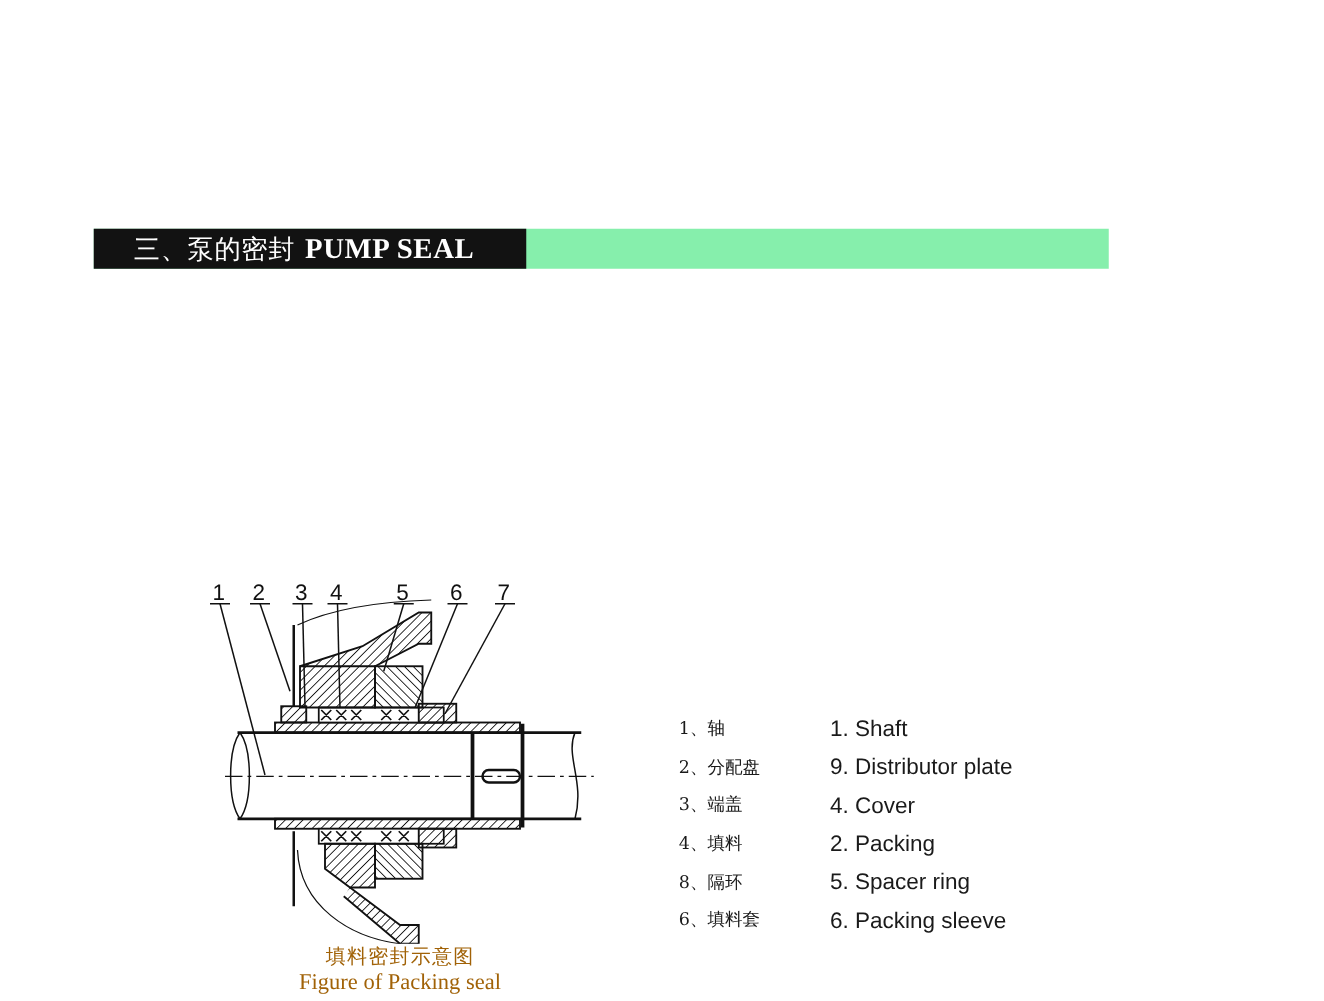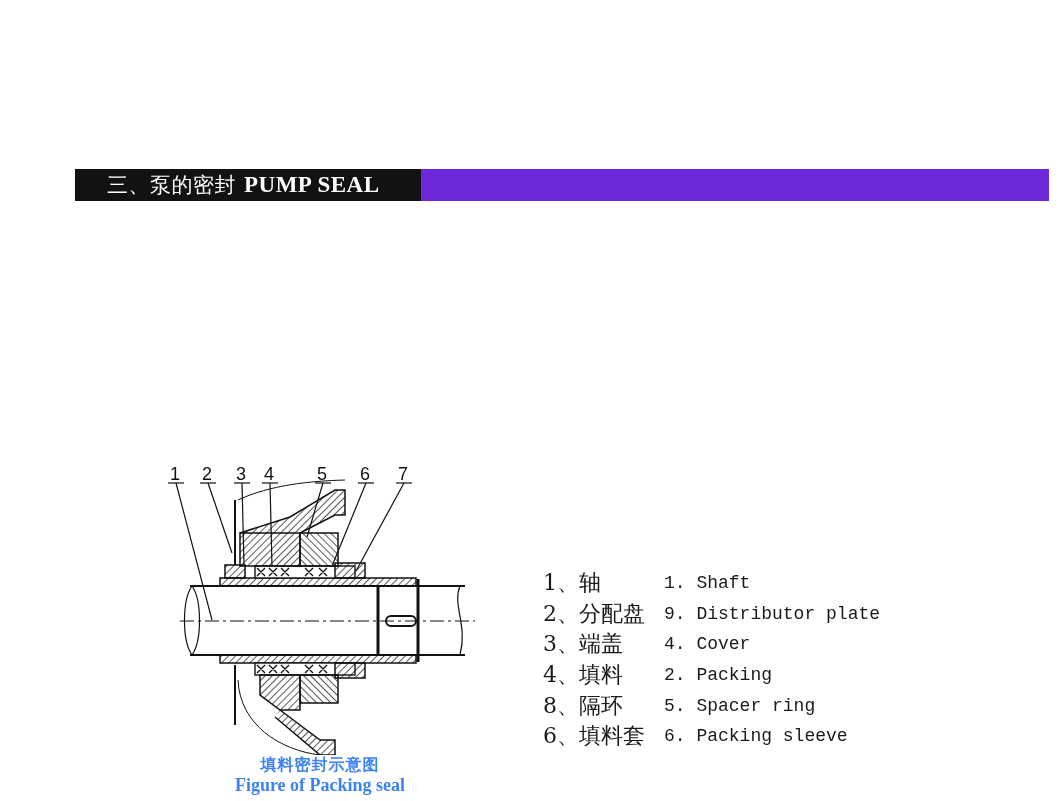--- a/index.html
+++ b/index.html
@@ -1,29 +1,29 @@
 <!DOCTYPE html>
 <html><head>
   <meta charset="utf-8">
   <style>
     html, body { margin: 0; padding: 0; background: #ffffff; }
     body { width: 1059px; height: 801px; position: relative; overflow: hidden; font-family: "Liberation Serif", serif; color: #1a1a1a; }
-    .header-bar { position: absolute; left: 75px; top: 169px; width: 974px; height: 32px; background: #6d28d9; }
+    .header-bar { position: absolute; left: 75px; top: 183px; width: 812px; height: 32px; background: #86efac; }
     .header-dark { position: absolute; left: 0; top: 0; width: 346px; height: 32px; background: #121212; display: flex; align-items: center; }
     .header-title { color: #ffffff; font-size: 23px; margin-left: 32px; letter-spacing: 0.5px; white-space: nowrap; }
     .header-title .cn { font-family: "DejaVu Sans", sans-serif; font-size: 21px; font-weight: normal; }
     .header-title .en { font-family: "Liberation Serif", serif; font-weight: bold; font-size: 23px; margin-left: 8px; }
     .figure { position: absolute; left: 160px; top: 455px; width: 320px; height: 300px; }
-    .caption { position: absolute; left: 200px; width: 240px; text-align: center; font-size: 18px; color: #3b82f6; font-weight: bold; }
+    .caption { position: absolute; left: 200px; width: 240px; text-align: center; font-size: 18px; color: #a16207; }
     .caption.cn { top: 755px; font-family: "DejaVu Serif", serif; font-size: 16px; letter-spacing: 1px; }
     .caption.en { top: 775px; }
     .legend { position: absolute; left: 543px; top: 568px; }
     .legend-row { display: flex; height: 30.6px; align-items: center; font-size: 18px; }
-    .legend-cn { width: 121px; font-family: "DejaVu Serif", serif; font-size: 22px; }
-    .legend-en { font-family: Liberation Mono, monospace; font-size: 18px; }
+    .legend-cn { width: 121px; font-family: "DejaVu Serif", serif; font-size: 14px; }
+    .legend-en { font-family: Liberation Sans, sans-serif; font-size: 18px; }
   </style>
 </head>
 <body>
 
 <div class="header-bar">
   <div class="header-dark">
     <div class="header-title">
       <span class="cn">三、泵的密封</span><span class="en">PUMP SEAL</span>
     </div>
   </div>

